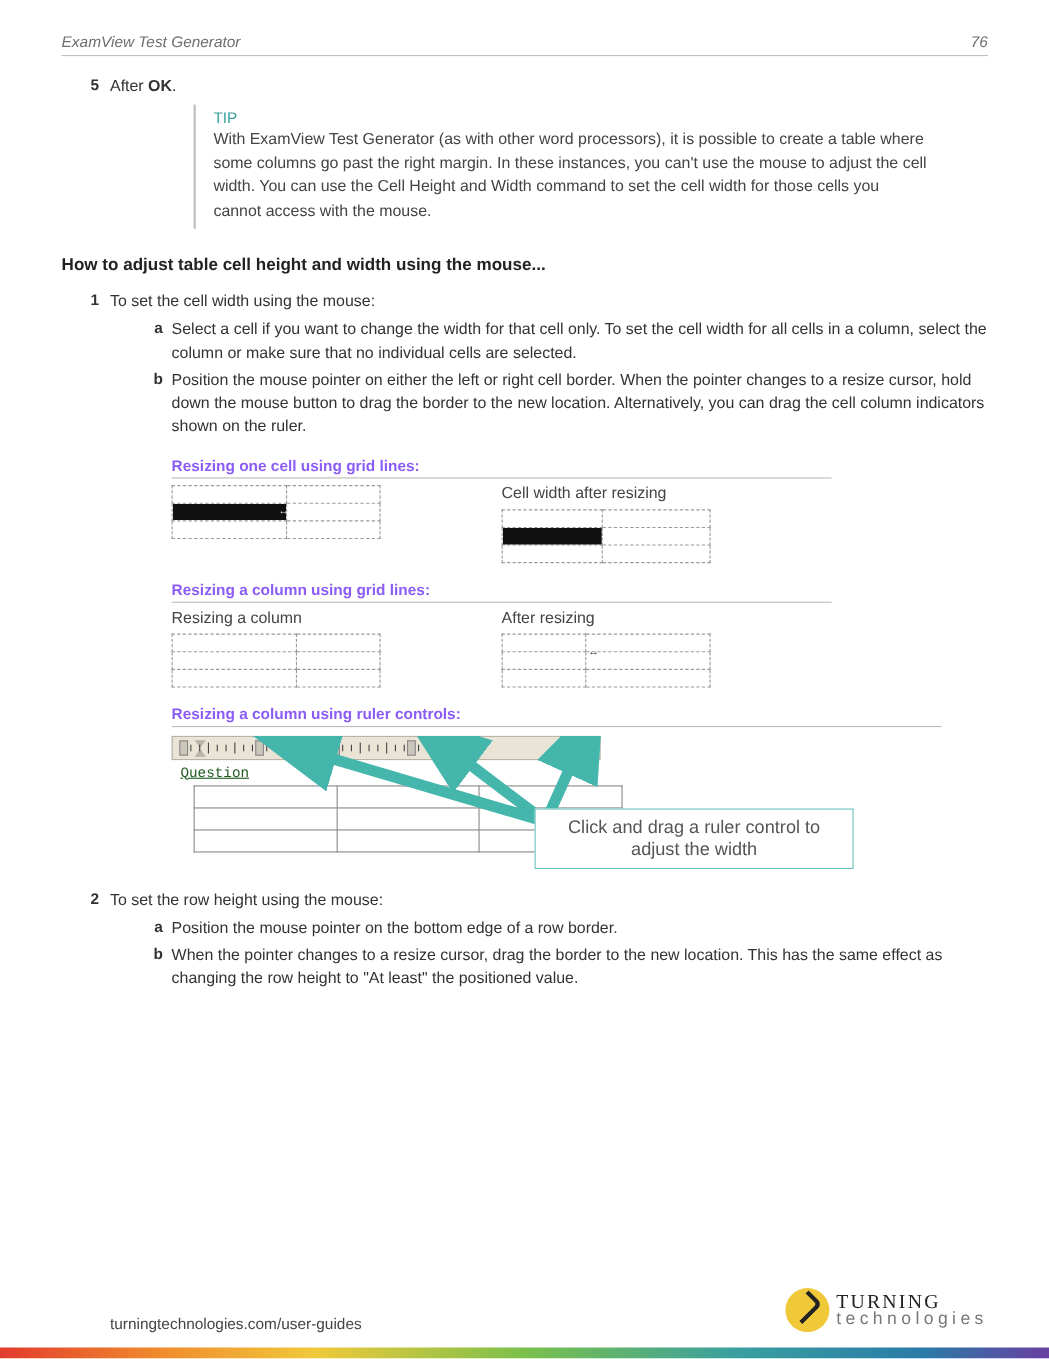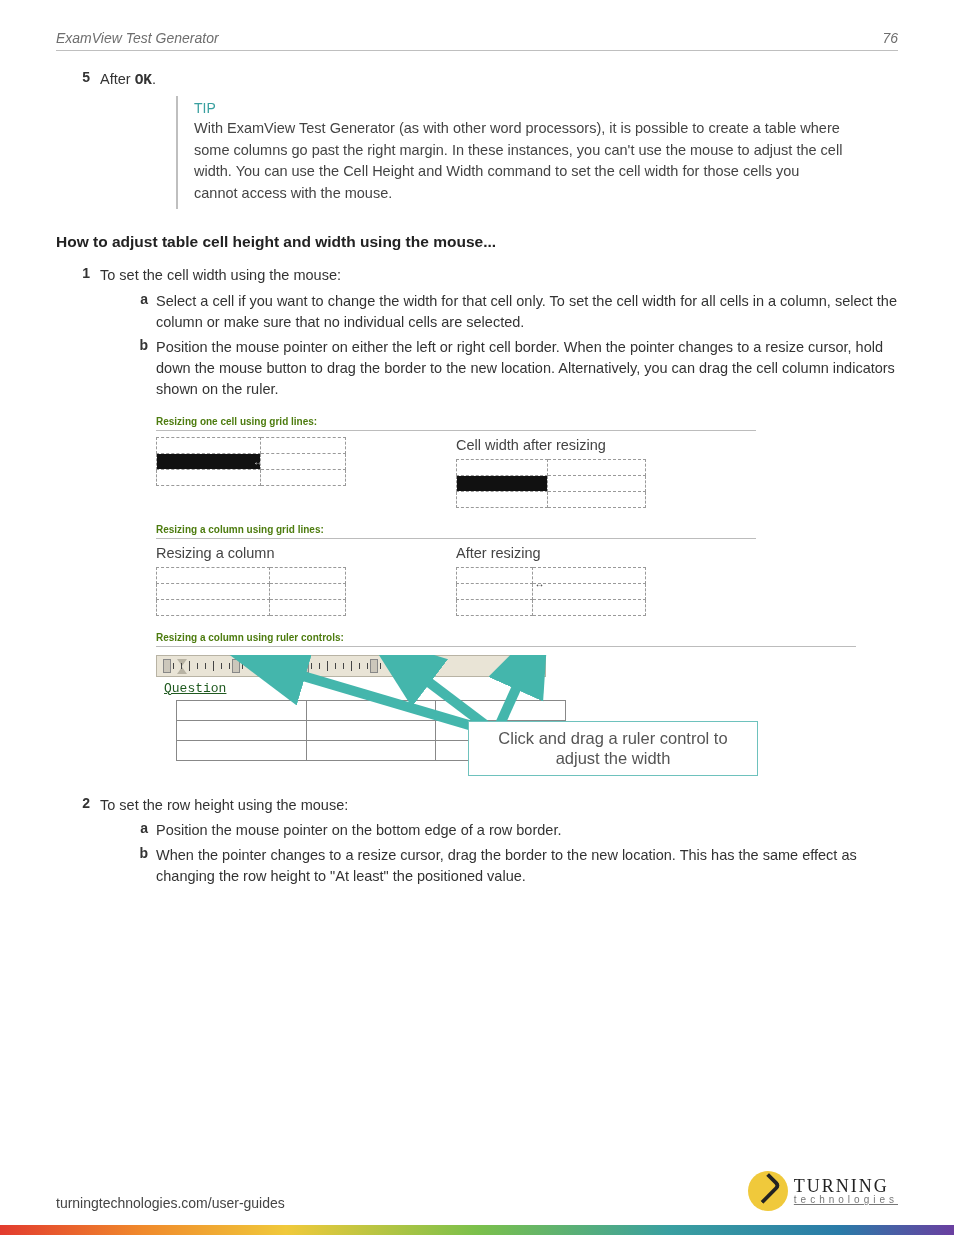--- a/index.html
+++ b/index.html
@@ -4,35 +4,35 @@
 <style>
   * { box-sizing: border-box; margin: 0; padding: 0; }
   html, body { width: 954px; height: 1235px; background: #ffffff; font-family: Arial, Helvetica, sans-serif; color: #333; }
   .page { position: relative; width: 954px; height: 1235px; padding: 30px 56px 0 56px; }
   
   .page-header { display: flex; justify-content: space-between; font-style: italic; font-size: 14px; color: #6e6e6e; border-bottom: 1px solid #bfbfbf; padding-bottom: 4px; margin-bottom: 18px; }
   
   .step-row { display: flex; margin: 4px 0 4px 0; }
   .step-num { width: 44px; text-align: right; padding-right: 10px; font-weight: bold; font-size: 14px; }
   .step-body { flex: 1; font-size: 14.5px; line-height: 1.5; color: #333; }
-  .step-body strong { font-weight: bold; font-family: Liberation Mono, monospace; }
+  .step-body strong { font-weight: bold; }
   
   .tip-block { margin: 0 0 24px 120px; border-left: 2px solid #bfbfbf; padding: 4px 12px 4px 16px; max-width: 680px; }
   .tip-label { color: #3aa0a0; font-size: 14px; font-weight: 500; margin-bottom: 2px; }
   .tip-text { font-size: 14.5px; line-height: 1.5; color: #444; }
   
   .section-heading { font-weight: bold; font-size: 15.5px; color: #222; margin: 22px 0 14px 0; }
   
   .substep-row { display: flex; margin: 4px 0 4px 0; }
   .substep-indent1 { width: 78px; }
   .substep-letter { width: 22px; text-align: right; padding-right: 8px; font-weight: bold; font-size: 14px; }
   .substep-body { flex: 1; font-size: 14.5px; line-height: 1.45; color: #333; }
   
   .fig-zone { margin-left: 100px; margin-top: 16px; max-width: 600px; }
-  .fig-heading { font-weight: bold; font-size: 10px; color: #4d7c0f; border-bottom: 1px solid #bcbcbc; padding-bottom: 3px; margin-bottom: 6px; }
+  .fig-heading { font-weight: bold; font-size: 14px; color: #8b5cf6; border-bottom: 1px solid #bcbcbc; padding-bottom: 3px; margin-bottom: 6px; }
   .fig-row { display: flex; }
   .fig-col { flex: 1; }
   .fig-caption { font-size: 14.5px; color: #444; margin-bottom: 6px; }
   
   .mini-table { width: 190px; border-collapse: collapse; }
   .mini-table td { border: 1px dashed #9a9a9a; height: 16px; padding: 0; }
   .mini-table td.selcell { background: #111; position: relative; }
   .resize-cursor { position: absolute; right: -3px; top: 50%; transform: translateY(-50%); font-size: 10px; color: #ddd; }
   .resize-cursor2 { position:absolute; top:-8px; font-size: 10px; color:#333; }
   
@@ -41,32 +41,32 @@
   .ruler-ticks { position:absolute; inset:0; display:flex; align-items:center; padding: 0 6px; }
   .tick-group { display:flex; align-items:center; gap:7px; margin: 0 2px; }
   .tick { width:1px; height:6px; background:#444; }
   .tick.tall { height:10px; }
   .ruler-marker { width:8px; height:14px; background:#ccc7bb; border:1px solid #888; }
   .indent-tri-down { width:0; height:0; border-left:5px solid transparent; border-right:5px solid transparent; border-top:7px solid #b8b3a4; position:absolute; top:3px; left:20px; }
   .indent-tri-up { width:0; height:0; border-left:5px solid transparent; border-right:5px solid transparent; border-bottom:7px solid #b8b3a4; position:absolute; bottom:2px; left:20px; }
   .q-label { color:#1f5a1f; text-decoration: underline; font-size: 13px; margin: 4px 0 4px 8px; font-family: Liberation Mono, monospace; }
   .ruler-table { width:390px; border-collapse: collapse; margin-top:4px; margin-left:20px; }
   .ruler-table td { border:1px solid #888; height:20px; }
-  .callout-box { position:absolute; left:312px; top:66px; width:290px; border:1px solid #6ec2bd; padding:6px 8px; font-size: 16.5px; color:#555; text-align:center; line-height:1.25; background:#fff; font-family: Arial, sans-serif; }
+  .callout-box { position:absolute; left:330px; top:66px; width:290px; border:1px solid #6ec2bd; padding:6px 8px; font-size: 16.5px; color:#555; text-align:center; line-height:1.25; background:#fff; font-family: Arial, sans-serif; }
   
   .arrow-svg { position:absolute; left:0px; top:0px; pointer-events:none; }
   
   .footer { position:absolute; left:56px; right:56px; bottom:24px; display:flex; justify-content:space-between; align-items:flex-end; }
-  .footer-url { font-size: 14px; color:#444; }
+  .footer-url { font-size: 14px; color:#444;margin-left:44px; }
   .logo { display:flex; align-items:center; gap:6px; }
   .logo-circle { width:40px; height:40px; border-radius:50%; background:#f0c93b; position:relative; }
   .logo-circle::after { content:""; position:absolute; left:50%; top:50%; width:14px; height:22px; border:4px solid #222; border-left:none; border-bottom:none; transform: translate(-60%,-60%) rotate(45deg); border-radius: 0 6px 0 0; }
   .logo-text { display:flex; flex-direction:column; line-height:0.95; }
   .logo-text .t1 { font-size:18px; letter-spacing:2px; color:#222; font-family: "Times New Roman", serif; }
-  .logo-text .t2 { font-size:10px; letter-spacing:4px; color:#777;text-decoration:underline; }
+  .logo-text .t2 { font-size:16px; letter-spacing:4px; color:#777; }
   
   .gradient-bar { position:absolute; left:0; bottom:0; width:954px; height:10px; background: linear-gradient(90deg,#e23b2e 0%, #f08a2c 15%, #f0c93b 30%, #7bc04b 50%, #3aa0a0 70%, #2a7ba8 88%, #6a3fa0 100%); }
 </style>
 </head>
 <body>
 
 <div class="page">
 
   <div class="page-header">
     <span>ExamView Test Generator</span>

